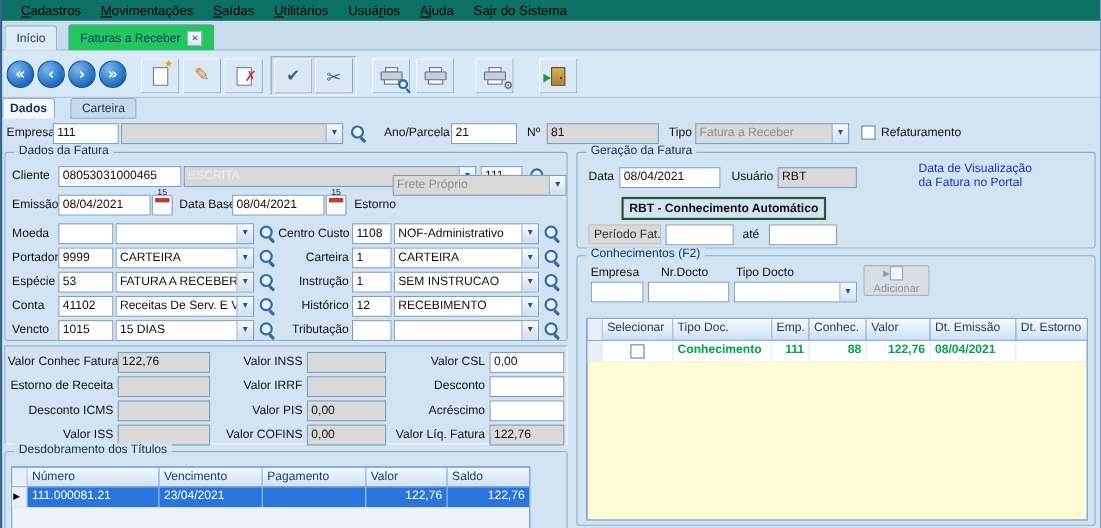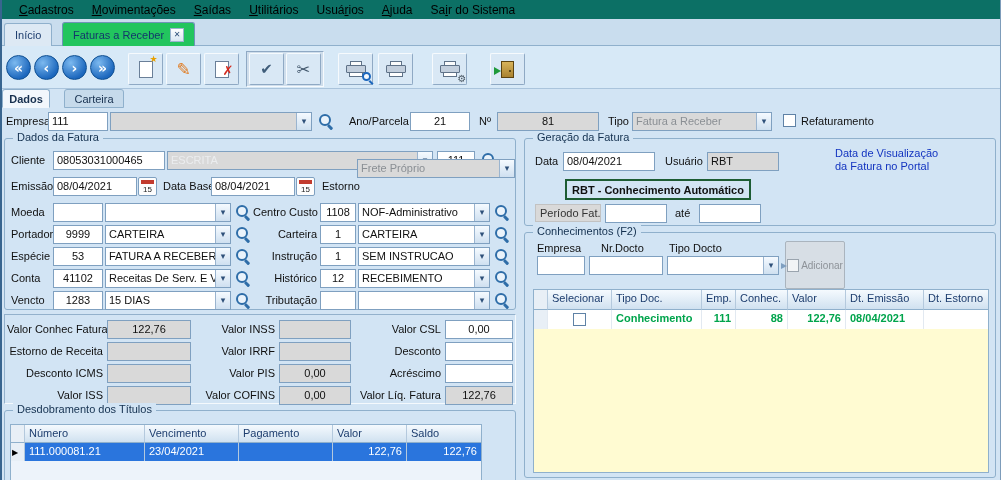--- a/index.html
+++ b/index.html
@@ -48,40 +48,40 @@
 
   
   .subtab{position:absolute;top:89px;height:19px;display:flex;align-items:center;justify-content:center;border:1px solid #8fb0cc;border-radius:3px 3px 0 0;background:#c6daeb;color:#17304f;cursor:pointer}
   .subtab.active{background:#f2f7fc;font-weight:bold;border-bottom-color:#f2f7fc}
 
   
   .lbl{position:absolute;white-space:nowrap;color:#101010}
   .lbl.r{text-align:right}
   .fld{position:absolute;height:19px;background:#fff;border:1px solid #7fa0c0;padding:2px 3px;overflow:hidden;white-space:nowrap}
   .fld.gray{background:#d9d9d9}
-  .fld.num{text-align:center}
+  .fld.num{text-align:left}
   .combo{display:flex;align-items:stretch;padding:0}
   .combo .txt{flex:1;padding:2px 3px;overflow:hidden;white-space:nowrap}
   .dim{color:#8a8f94}
   .ghost{color:#ebedef}
   .dd{width:15px;min-width:15px;background:linear-gradient(#f5faff,#cfe0f0);border-left:1px solid #9ab4cf;display:flex;align-items:center;justify-content:center;cursor:pointer}
   .dd::before{content:"▾";font-size:9px;color:#2f517a;font-family:"DejaVu Sans",sans-serif;line-height:1}
   .search-icon{position:absolute;width:17px;height:17px;cursor:pointer}
   .search-icon::before{content:"";position:absolute;left:1px;top:1px;width:8px;height:8px;border:2px solid #2e6da8;border-radius:50%;background:#eaf3fb}
   .search-icon::after{content:"";position:absolute;left:11px;top:11px;width:6px;height:3px;background:#2e6da8;transform:rotate(45deg);transform-origin:0 0;border-radius:1px}
-  .cal-btn{position:absolute;width:19px;height:19px;background:#fdfdfd;border:1px solid #7fa0c0;border-radius:2px;font-size:8px;color:#222;display:flex;align-items:flex-end;justify-content:center;padding-bottom:1px;cursor:pointer}
+  .cal-btn{position:absolute;width:19px;height:19px;background:#fdfdfd;border:1px solid #7fa0c0;border-radius:2px;font-size:8px;color:#222;display:flex;align-items:flex-end;justify-content:center;padding-bottom:16px;cursor:pointer}
   .cal-btn::before{content:"";position:absolute;top:2px;left:2px;right:2px;height:4px;background:#c23b2e}
   .checkbox{width:13px;height:13px;background:#fff;border:1px solid #5f82a6;display:inline-block;cursor:pointer}
   .fs{position:absolute;border:1px solid #8fb0cc;border-radius:3px}
   .fs-legend{position:absolute;top:-8px;left:8px;background:#d2e4f4;padding:0 4px;color:#13304f;white-space:nowrap}
   .panel-sunken{position:absolute;border:1px solid;border-color:#93b1cc #f4f9fd #f4f9fd #93b1cc}
   .chip{position:absolute;height:18px;background:#d9d9d9;border:1px solid #c2c2c2;padding:2px 4px;color:#333;white-space:nowrap}
   .badge{position:absolute;border:2px solid var(--badge-border,#1d5c33);display:flex;align-items:center;justify-content:center;font-weight:bold;color:#101010}
   .portal{position:absolute;color:var(--link-blue,#1334c0);line-height:13px;white-space:nowrap}
-  .add-btn{position:absolute;width:60px;height:48px;background:#d7dee5;border:1px solid #aab4be;border-radius:2px;display:flex;flex-direction:row;align-items:center;justify-content:center;gap:2px;color:#8d9298;font-size:10px;cursor:default}
+  .add-btn{position:absolute;width:60px;height:28px;background:#d7dee5;border:1px solid #aab4be;border-radius:2px;display:flex;flex-direction:column;align-items:center;justify-content:center;gap:2px;color:#8d9298;font-size:10px;cursor:default}
   .icon-adddoc{position:relative;width:12px;height:13px;background:#f2f4f6;border:1px solid #9aa4ae}
   .icon-adddoc::after{content:"";position:absolute;left:-7px;top:3px;width:0;height:0;border-top:3px solid transparent;border-bottom:3px solid transparent;border-left:6px solid #7f9fc0}
 
   
   .grid{position:absolute;border:1px solid #8fb0cc;background:#3b82f6;overflow:hidden}
   .grow{display:flex}
   .gc{flex:none;overflow:hidden;white-space:nowrap;padding:2px 4px;border-right:1px solid #b4c9dd;height:100%}
   .gc.num{text-align:right}
   .ghead{height:18px}
   .ghead .gc{background:linear-gradient(#f5fafe,#d0e1f0);color:#1d3d6e;border-bottom:1px solid #8fb0cc}
@@ -286,21 +286,21 @@
     <span class="search-icon" style="left:230px;top:131px"></span>
     <span class="lbl r" style="left:248px;top:133px;width:64px">Histórico</span>
     <div class="fld num" style="left:315px;top:130px;width:36px">12</div>
     <div class="fld combo" style="left:353px;top:130px;width:132px">
       <span class="txt">RECEBIMENTO</span>
         <span class="dd"></span>
     </div>
     <span class="search-icon" style="left:489px;top:131px"></span>
 
     <span class="lbl" style="left:6px;top:155px">Vencto</span>
-    <div class="fld num" style="left:48px;top:152px;width:50px">1283</div>
+    <div class="fld num" style="left:48px;top:152px;width:50px">1015</div>
     <div class="fld combo" style="left:100px;top:152px;width:126px">
       <span class="txt">15 DIAS</span>
         <span class="dd"></span>
     </div>
     <span class="search-icon" style="left:230px;top:153px"></span>
     <span class="lbl r" style="left:248px;top:155px;width:64px">Tributação</span>
     <div class="fld num" style="left:315px;top:152px;width:36px"></div>
     <div class="fld combo" style="left:353px;top:152px;width:132px">
       <span class="txt"></span>
         <span class="dd"></span>

